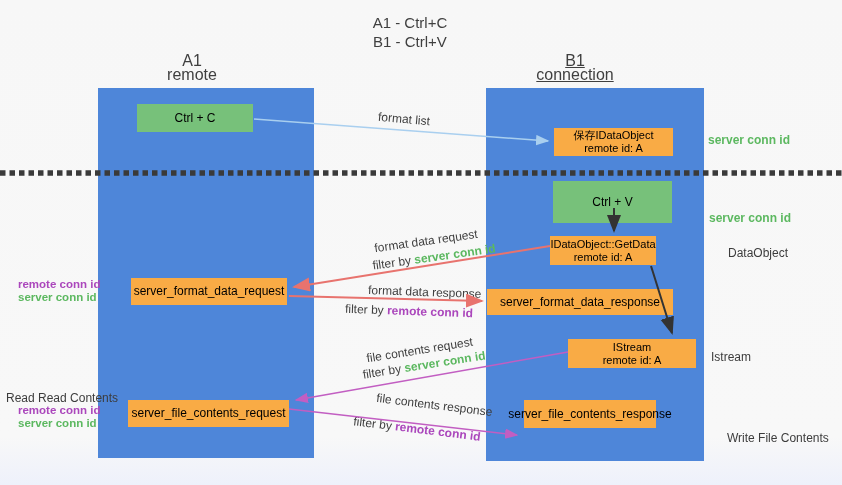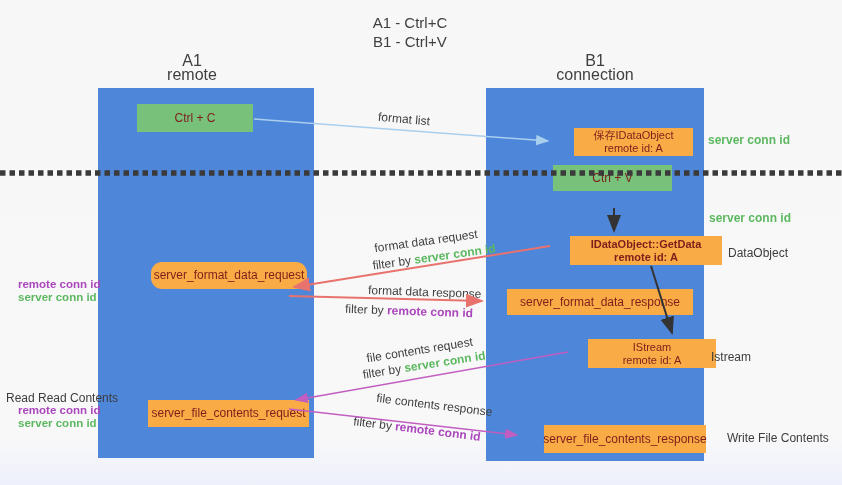--- a/index.html
+++ b/index.html
@@ -13,27 +13,27 @@
     position:absolute;left:0;top:13px;width:842px;text-align:center;
     font-size:15px;line-height:19px;color:#3f3f3f;transform:translateX(-11px);
   }
   .lane{position:absolute;top:88px;background:#4e86d9;}
   .lane-left{left:98px;width:216px;height:370px;}
   .lane-right{left:486px;width:218px;height:373px;}
   .lane-header{
     position:absolute;top:54px;text-align:center;font-size:16px;line-height:14px;color:#3f3f3f;
   }
   .lane-header.left{left:84px;width:216px;}
-  .lane-header.right{left:486px;width:218px;}
+  .lane-header.right{left:466px;width:218px;text-decoration:underline;}
   .node{
     position:absolute;display:flex;flex-direction:column;align-items:center;justify-content:center;
-    color:#7f1d1d;text-align:center;box-sizing:border-box;
+    color:#000000;text-align:center;box-sizing:border-box;
   }
   .node.green{background:#77c17a;font-size:12px;}
-  .node.orange{background:#f9ab45;font-size:11px;line-height:13px;margin-left:20px;}
+  .node.orange{background:#f9ab45;font-size:11px;line-height:13px;}
   .node.orange.single{font-size:12px;}
   .mid-label{position:absolute;white-space:nowrap;font-size:12px;color:#3f3f3f;}
   .side-label{position:absolute;white-space:nowrap;font-size:12px;color:#3c3c3c;}
   .green-text{color:#5cb860;font-weight:600;}
   .purple-text{color:#ab47bc;font-weight:600;}
   .conn-pair{
     position:absolute;width:77px;text-align:right;font-size:11.5px;line-height:13px;white-space:nowrap;
   }
   svg.overlay{position:absolute;left:0;top:0;width:842px;height:485px;pointer-events:none;}
 </style>
@@ -61,47 +61,47 @@
 
   <div class="node green" style="left:137px;top:104px;width:116px;height:28px;">
     <span>Ctrl + C</span>
   </div>
 
   <div class="node orange" style="left:554px;top:128px;width:119px;height:28px;">
     <span>保存IDataObject</span>
     <span>remote id: A</span>
   </div>
 
-  <div class="node green" style="left:553px;top:165px;width:119px;height:26px;">
+  <div class="node green" style="left:553px;top:181px;width:119px;height:42px;">
     <span>Ctrl + V</span>
   </div>
 
-  <div class="node orange" style="left:550px;top:236px;width:152px;height:29px;font-weight:bold;">
+  <div class="node orange" style="left:550px;top:236px;width:106px;height:29px;">
     <span>IDataObject::GetData</span>
     <span>remote id: A</span>
   </div>
 
-  <div class="node orange single" style="left:131px;top:262px;width:156px;height:27px;border-radius:11px;">
+  <div class="node orange single" style="left:131px;top:278px;width:156px;height:27px;">
     <span>server_format_data_request</span>
   </div>
 
   <div class="node orange single" style="left:487px;top:289px;width:186px;height:26px;">
     <span>server_format_data_response</span>
   </div>
 
   <div class="node orange" style="left:568px;top:339px;width:128px;height:29px;">
     <span>IStream</span>
     <span>remote id: A</span>
   </div>
 
   <div class="node orange single" style="left:128px;top:400px;width:161px;height:27px;">
     <span>server_file_contents_request</span>
   </div>
 
-  <div class="node orange single" style="left:524px;top:425px;width:162px;height:28px;">
+  <div class="node orange single" style="left:524px;top:400px;width:132px;height:28px;">
     <span>server_file_contents_response</span>
   </div>
 
   <div class="mid-label" style="left:378px;top:112px;transform:rotate(5deg);">format list</div>
 
   <div class="mid-label" style="left:374px;top:234px;transform:rotate(-8deg);">format data request</div>
   <div class="mid-label" style="left:372px;top:250px;transform:rotate(-8deg);">
     <span>filter by</span>
     <span class="green-text">server conn id</span>
   </div>

